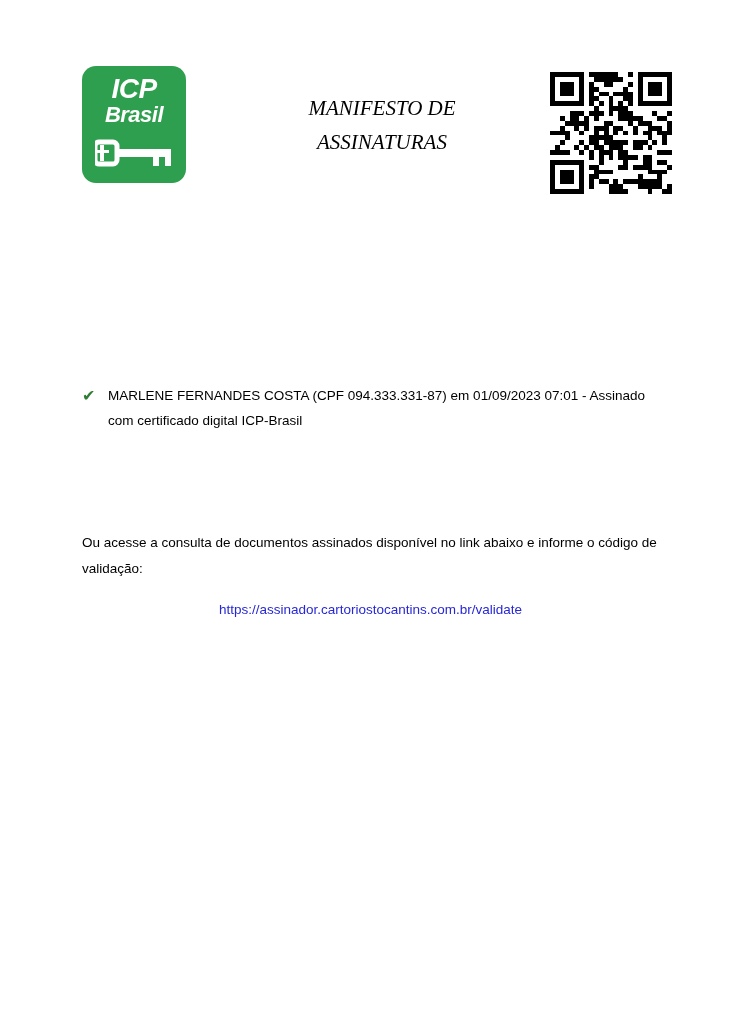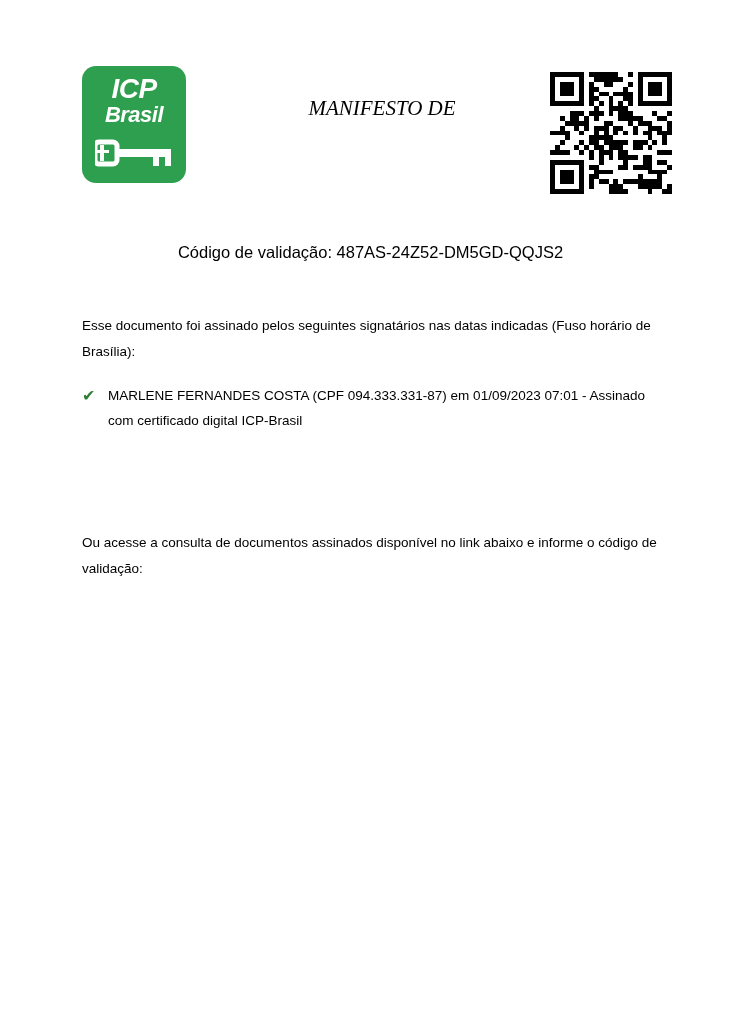--- a/index.html
+++ b/index.html
@@ -174,20 +174,21 @@
           <rect x="58" y="19" width="6" height="11" fill="#ffffff"></rect>
           <rect x="70" y="19" width="6" height="11" fill="#ffffff"></rect>
           <rect x="5" y="9" width="4" height="16" fill="#ffffff"></rect>
           <rect x="2" y="14" width="12" height="3" fill="#ffffff"></rect>
         </svg>
       </div>
     </div>
 
     <div class="manifest-title">
       <div>MANIFESTO DE</div>
+      <div>ASSINATURAS</div>
     </div>
 
     <div class="qr" id="qr">
         <i></i>
         <i></i>
         <i></i>
         <i></i>
         <i></i>
         <i></i>
         <i></i>
@@ -805,27 +806,28 @@
         <i style="background: transparent;"></i>
         <i style="background: transparent;"></i>
         <i></i>
         <i style="background: transparent;"></i>
         <i style="background: transparent;"></i>
         <i></i>
         <i></i>
       </div>
   </div>
 
-  <div class="validation-code">Código de validação: 487AS-24Z52-DM5GD-QQJS2</div>
-
-  <div class="para p-intro">Esse documento foi assinado pelos seguintes signatários nas datas indicadas (Fuso horário de Brasília):</div>
+
 
   <div class="signer-row">
     <span class="check">✔</span>
     <span class="signer-text">MARLENE FERNANDES COSTA (CPF 094.333.331-87) em 01/09/2023 07:01 - Assinado com certificado digital ICP-Brasil</span>
   </div>
 
 
 
   <div class="para p-consult">Ou acesse a consulta de documentos assinados disponível no link abaixo e informe o código de validação:</div>
 
+  <div class="link-line link-consult">
+    <a href="#">https://assinador.cartoriostocantins.com.br/validate</a>
+  </div>
 
 </div>
 
 </body></html>

